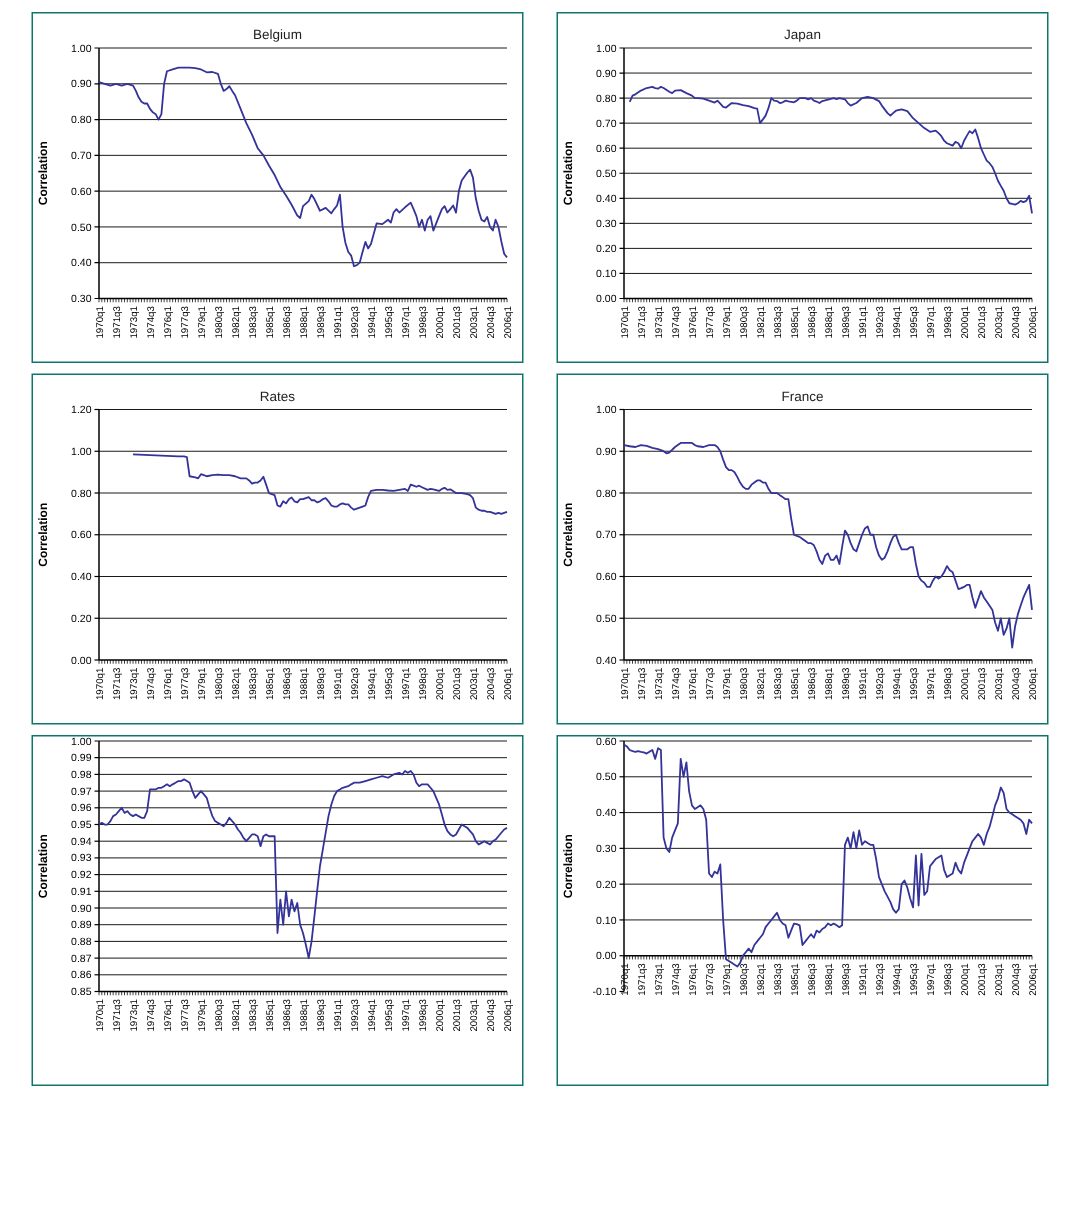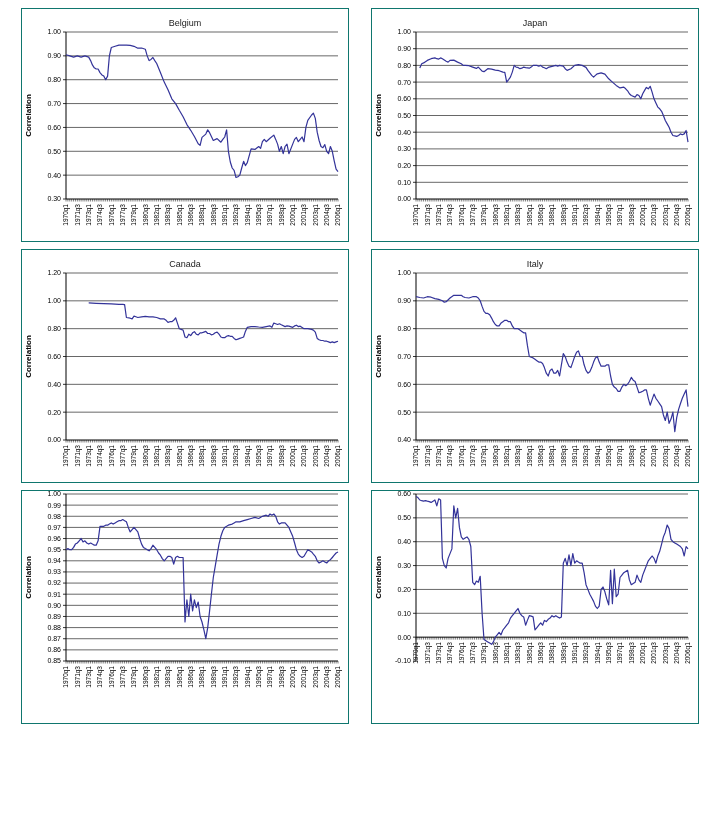--- a/index.html
+++ b/index.html
@@ -426,21 +426,21 @@
           <text x="273.06666666666666" y="175" font-size="6.5" text-anchor="end" transform="rotate(-90 273.06666666666666 175)">2000q1</text>
           <text x="284.4" y="175" font-size="6.5" text-anchor="end" transform="rotate(-90 284.4 175)">2001q3</text>
           <text x="295.7333333333333" y="175" font-size="6.5" text-anchor="end" transform="rotate(-90 295.7333333333333 175)">2003q1</text>
           <text x="307.06666666666666" y="175" font-size="6.5" text-anchor="end" transform="rotate(-90 307.06666666666666 175)">2004q3</text>
           <text x="318.4" y="175" font-size="6.5" text-anchor="end" transform="rotate(-90 318.4 175)">2006q1</text>
           <text x="9" y="86.5" font-size="8" font-weight="bold" text-anchor="middle" transform="rotate(-90 9 86.5)">Correlation</text>
           <polyline points="47.8,38.9 49.7,34.7 51.6,33.9 55.3,31.4 59.1,29.7 62.9,28.9 64.8,29.7 66.7,30.1 68.6,28.9 70.4,29.7 74.2,32.2 76.1,33.1 78.0,31.4 81.8,31.1 85.6,33.1 89.3,34.7 91.2,36.4 93.1,36.4 96.9,36.7 100.7,38.1 104.4,39.4 106.3,38.1 108.2,40.1 110.1,42.2 112.0,42.7 115.8,39.7 119.6,40.1 123.3,41.1 127.1,41.7 130.9,43.1 132.8,43.4 134.7,53.1 136.6,50.6 138.4,48.1 140.3,43.1 142.2,36.4 144.1,38.1 146.0,38.4 147.9,39.7 149.8,39.2 151.7,38.1 153.6,38.6 157.3,39.2 159.2,38.1 161.1,36.4 164.9,36.4 166.8,37.2 168.7,36.4 170.6,38.1 172.4,38.7 174.3,39.7 176.2,38.4 180.0,37.4 183.8,36.4 185.7,37.1 187.6,36.4 191.3,37.2 193.2,39.7 195.1,41.4 198.9,39.7 202.7,36.4 206.4,35.6 210.2,36.4 214.0,38.4 215.9,41.4 217.8,43.9 219.7,46.4 221.6,48.1 223.4,46.4 225.3,44.8 229.1,43.9 232.9,45.1 236.7,49.8 240.4,53.1 244.2,56.4 248.0,58.9 251.8,58.1 253.7,59.8 255.6,61.8 257.4,64.8 259.3,66.5 263.1,68.1 265.0,65.6 266.9,66.5 268.8,69.8 270.7,64.8 272.6,61.4 274.4,58.4 276.3,59.8 278.2,57.3 280.1,63.1 282.0,69.8 283.9,74.0 285.8,78.1 287.7,79.8 289.6,82.3 291.4,86.5 293.3,91.5 295.2,94.9 297.1,98.2 299.0,103.2 300.9,106.5 302.8,106.9 304.7,107.4 306.6,106.5 308.4,104.9 310.3,105.7 312.2,104.9 314.1,101.5 316.0,113.2" fill="none" stroke="#333399" stroke-width="1.2" stroke-linejoin="round"></polyline>
         </svg>
     </figure>
     <figure class="chart-box">
-      <figcaption class="chart-title">Canada</figcaption>
+      <figcaption class="chart-title">Rates</figcaption>
       <svg class="plot" width="326" height="212" viewBox="0 0 326 212">
           <line x1="41" y1="170" x2="44" y2="170" stroke="#000" stroke-width="0.8"></line>
           <text x="39" y="172.4" font-size="7" text-anchor="end">0.00</text>
           <line x1="44" y1="142.16666666666669" x2="316" y2="142.16666666666669" stroke="#000000" stroke-width="0.6"></line>
           <line x1="41" y1="142.16666666666669" x2="44" y2="142.16666666666669" stroke="#000" stroke-width="0.8"></line>
           <text x="39" y="144.5666666666667" font-size="7" text-anchor="end">0.20</text>
           <line x1="44" y1="114.33333333333333" x2="316" y2="114.33333333333333" stroke="#000000" stroke-width="0.6"></line>
           <line x1="41" y1="114.33333333333333" x2="44" y2="114.33333333333333" stroke="#000" stroke-width="0.8"></line>
           <text x="39" y="116.73333333333333" font-size="7" text-anchor="end">0.40</text>
           <line x1="44" y1="86.49999999999999" x2="316" y2="86.49999999999999" stroke="#000000" stroke-width="0.6"></line>
@@ -625,21 +625,21 @@
           <text x="273.06666666666666" y="175" font-size="6.5" text-anchor="end" transform="rotate(-90 273.06666666666666 175)">2000q1</text>
           <text x="284.4" y="175" font-size="6.5" text-anchor="end" transform="rotate(-90 284.4 175)">2001q3</text>
           <text x="295.7333333333333" y="175" font-size="6.5" text-anchor="end" transform="rotate(-90 295.7333333333333 175)">2003q1</text>
           <text x="307.06666666666666" y="175" font-size="6.5" text-anchor="end" transform="rotate(-90 307.06666666666666 175)">2004q3</text>
           <text x="318.4" y="175" font-size="6.5" text-anchor="end" transform="rotate(-90 318.4 175)">2006q1</text>
           <text x="9" y="86.5" font-size="8" font-weight="bold" text-anchor="middle" transform="rotate(-90 9 86.5)">Correlation</text>
           <polyline points="66.7,32.9 74.2,33.3 81.8,33.6 89.3,33.9 96.9,34.3 100.7,34.3 102.6,34.7 104.4,47.5 108.2,48.2 110.1,48.9 112.0,46.1 113.9,46.8 115.8,47.5 119.6,46.8 123.3,46.4 127.1,46.8 130.9,46.8 134.7,47.5 138.4,48.9 142.2,48.9 144.1,50.3 146.0,52.4 147.9,51.7 149.8,51.7 151.7,50.3 153.6,47.8 155.4,53.1 157.3,58.7 159.2,59.4 161.1,60.1 163.0,67.0 164.9,67.7 166.8,64.2 168.7,65.6 170.6,62.8 172.4,61.7 174.3,64.2 176.2,64.9 178.1,62.8 180.0,62.8 181.9,62.1 183.8,61.4 185.7,63.5 187.6,63.5 189.4,64.9 191.3,64.2 193.2,62.8 195.1,62.1 197.0,64.2 198.9,67.0 200.8,67.7 202.7,67.7 204.6,66.3 206.4,65.6 208.3,66.3 210.2,66.3 212.1,68.4 214.0,69.8 215.9,69.1 217.8,68.4 219.7,67.7 221.6,67.0 223.4,61.4 225.3,57.3 229.1,56.6 232.9,56.6 236.7,57.0 240.4,57.3 244.2,56.6 248.0,55.9 249.9,57.3 251.8,53.1 253.7,53.8 255.6,54.5 257.4,53.8 259.3,54.8 263.1,56.6 265.0,55.9 266.9,56.2 270.7,57.3 272.6,55.9 274.4,55.2 276.3,56.6 278.2,56.2 282.0,58.7 285.8,58.7 289.6,59.4 291.4,60.1 293.3,62.1 295.2,68.4 297.1,69.8 299.0,70.5 300.9,70.5 302.8,71.2 304.7,71.2 306.6,71.9 308.4,72.6 310.3,71.9 312.2,72.6 314.1,71.9 316.0,71.2" fill="none" stroke="#333399" stroke-width="1.2" stroke-linejoin="round"></polyline>
         </svg>
     </figure>
     <figure class="chart-box">
-      <figcaption class="chart-title">Italy</figcaption>
+      <figcaption class="chart-title">France</figcaption>
       <svg class="plot" width="326" height="212" viewBox="0 0 326 212">
           <line x1="41" y1="170" x2="44" y2="170" stroke="#000" stroke-width="0.8"></line>
           <text x="39" y="172.4" font-size="7" text-anchor="end">0.40</text>
           <line x1="44" y1="142.16666666666669" x2="316" y2="142.16666666666669" stroke="#000000" stroke-width="0.6"></line>
           <line x1="41" y1="142.16666666666669" x2="44" y2="142.16666666666669" stroke="#000" stroke-width="0.8"></line>
           <text x="39" y="144.5666666666667" font-size="7" text-anchor="end">0.50</text>
           <line x1="44" y1="114.33333333333331" x2="316" y2="114.33333333333331" stroke="#000000" stroke-width="0.6"></line>
           <line x1="41" y1="114.33333333333331" x2="44" y2="114.33333333333331" stroke="#000" stroke-width="0.8"></line>
           <text x="39" y="116.73333333333332" font-size="7" text-anchor="end">0.60</text>
           <line x1="44" y1="86.49999999999999" x2="316" y2="86.49999999999999" stroke="#000000" stroke-width="0.6"></line>

